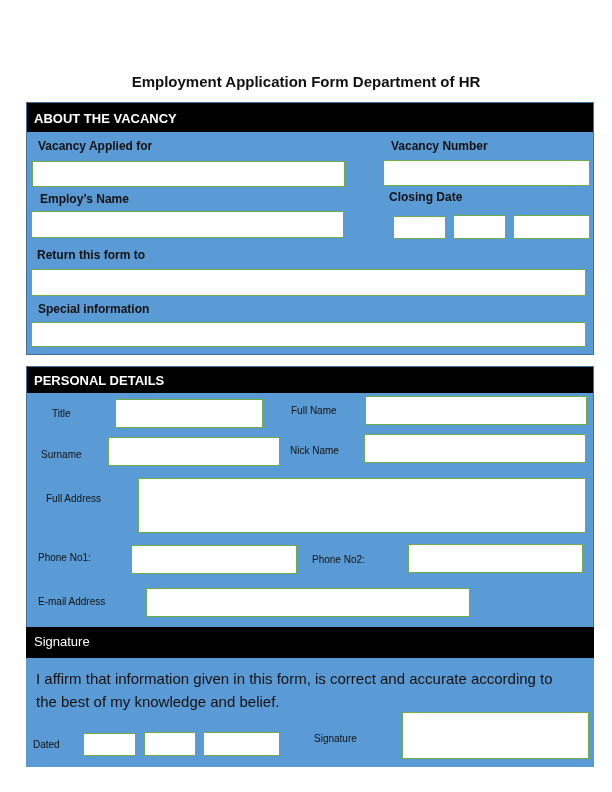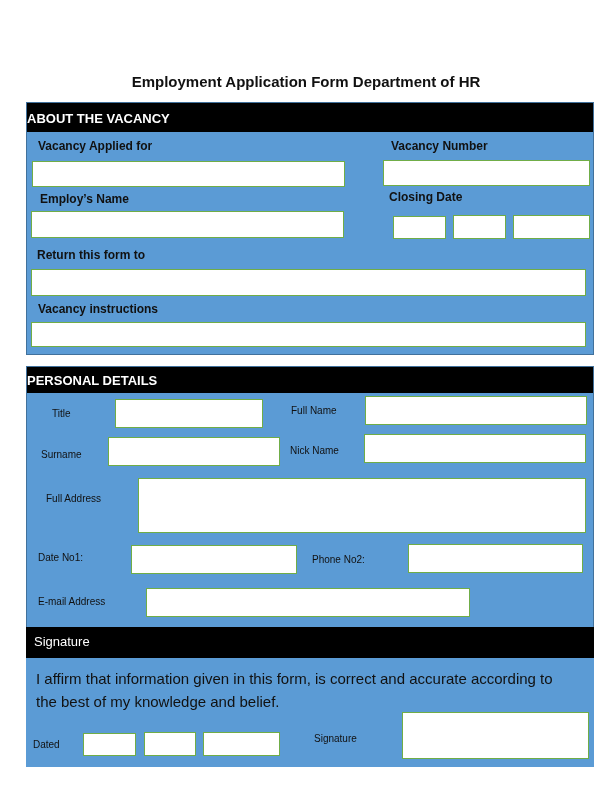--- a/index.html
+++ b/index.html
@@ -3,21 +3,21 @@
   <meta charset="utf-8">
   <style>
     html, body { margin: 0; padding: 0; background: #ffffff; }
     body { width: 612px; height: 792px; position: relative; overflow: hidden;
            font-family: "Liberation Sans", sans-serif; color: #111; }
     .title { position: absolute; left: 0; width: 612px; top: 73px; text-align: center;
              font-size: 15px; font-weight: bold; color: #111; }
     .section { position: absolute; left: 26px; width: 568px; background: #5b9bd5;
                border: 1px solid #41719c; box-sizing: border-box; }
     .section-header { position: absolute; left: 0; top: 0; right: 0; background: #000;
-                      color: #fff; font-size: 13px; font-weight: bold; 
+                      color: #fff; font-size: 13px; font-weight: bold; padding-left: 7px;
                       box-sizing: border-box; }
     .lbl { position: absolute; font-size: 10px; color: #111; white-space: nowrap; }
     .lbl.b { font-weight: bold; font-size: 12px; }
     .field { position: absolute; background: #fff; border: 1.5px solid #70ad47;
              box-sizing: border-box; }
     .declaration { position: absolute; left: 10px; top: 40px; font-size: 15px; line-height: 23px;
                    color: #111; width: 540px; }
   </style>
 </head>
 <body>
@@ -37,21 +37,21 @@
   <div class="field" style="left:4px;top:108px;width:313px;height:27px;"></div>
 
   <div class="lbl b" style="left:362px;top:87px;">Closing Date</div>
   <div class="field" style="left:366px;top:113px;width:53px;height:23px;"></div>
   <div class="field" style="left:426px;top:112px;width:53px;height:24px;"></div>
   <div class="field" style="left:486px;top:112px;width:77px;height:24px;"></div>
 
   <div class="lbl b" style="left:10px;top:145px;">Return this form to</div>
   <div class="field" style="left:4px;top:166px;width:555px;height:27px;"></div>
 
-  <div class="lbl b" style="left:11px;top:199px;">Vacancy instructions</div>
+  <div class="lbl b" style="left:11px;top:199px;">Special information</div>
   <div class="field" style="left:4px;top:219px;width:555px;height:25px;"></div>
 </div>
 
 <div class="section" style="top:366px;height:299px;">
   <div class="section-header" style="height:26px;line-height:28px;">PERSONAL DETAILS</div>
 
   <div class="lbl" style="left:25px;top:41px;">Title</div>
   <div class="field" style="left:88px;top:32px;width:148px;height:29px;"></div>
 
   <div class="lbl" style="left:264px;top:38px;">Full Name</div>
@@ -59,21 +59,21 @@
 
   <div class="lbl" style="left:14px;top:82px;">Surname</div>
   <div class="field" style="left:81px;top:70px;width:172px;height:29px;"></div>
 
   <div class="lbl" style="left:263px;top:78px;">Nick Name</div>
   <div class="field" style="left:337px;top:67px;width:222px;height:29px;"></div>
 
   <div class="lbl" style="left:19px;top:126px;">Full Address</div>
   <div class="field" style="left:111px;top:111px;width:448px;height:55px;"></div>
 
-  <div class="lbl" style="left:11px;top:185px;">Date No1:</div>
+  <div class="lbl" style="left:11px;top:185px;">Phone No1:</div>
   <div class="field" style="left:104px;top:178px;width:166px;height:29px;"></div>
 
   <div class="lbl" style="left:285px;top:187px;">Phone No2:</div>
   <div class="field" style="left:381px;top:177px;width:175px;height:29px;"></div>
 
   <div class="lbl" style="left:11px;top:229px;">E-mail Address</div>
   <div class="field" style="left:119px;top:221px;width:324px;height:29px;"></div>
 </div>
 
 <div class="section" style="top:627px;height:140px;border:none;">

